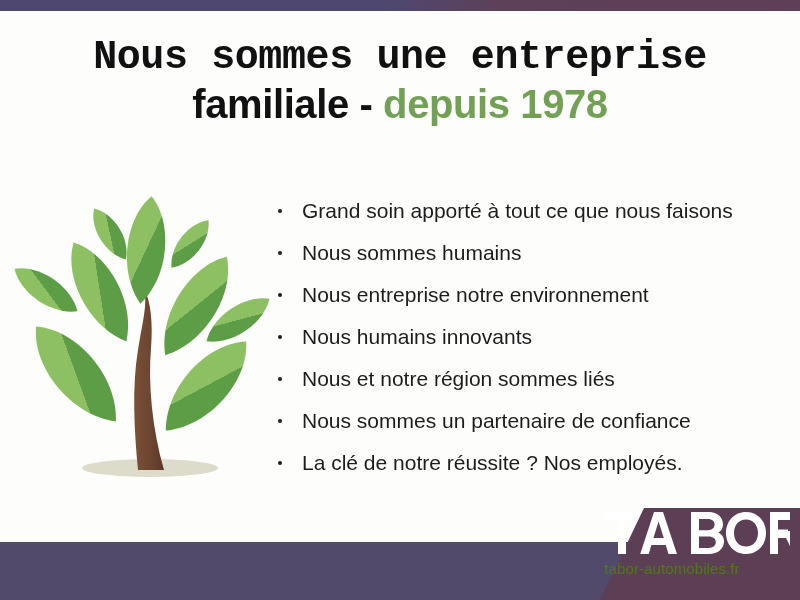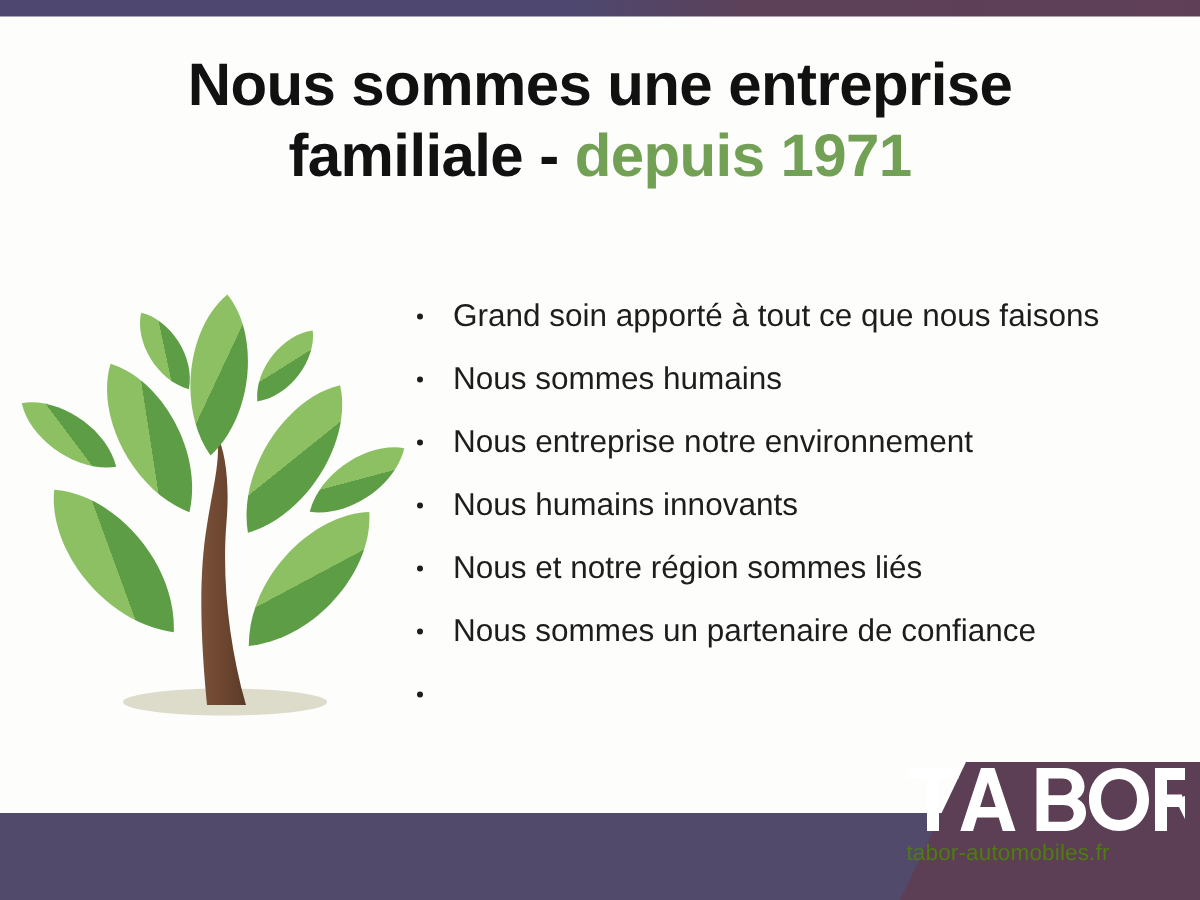--- a/index.html
+++ b/index.html
@@ -32,21 +32,21 @@
     left: 0;
     top: 34px;
     width: 800px;
     text-align: center;
     line-height: 1.18;
     font-weight: bold;
     font-size: 40px;
     letter-spacing: -0.4px;
     color: #111111;
   }
-  #title-line1 { display: block; }
+  #title-line1 { display: block; font-family: Liberation Mono, monospace; }
   #title-line2 { display: block; }
   .accent-green { color: #72a055; }
 
   
   #bullet-list {
     position: absolute;
     left: 276px;
     top: 190px;
     width: 500px;
     margin: 0;
@@ -120,21 +120,21 @@
 </style>
 </head>
 <body>
 
 <div id="slide">
 
   <div id="top-bar"></div>
 
   <div id="title-block">
     <span id="title-line1">Nous sommes une entreprise</span>
-    <span id="title-line2"><span>familiale -  </span><span class="accent-green">depuis 1971</span></span>
+    <span id="title-line2"><span>familiale -  </span><span class="accent-green">depuis 1978</span></span>
   </div>
 
   <svg id="tree-illustration" viewBox="0 0 272 312" aria-hidden="true">
     <defs>
       <linearGradient id="leafGrad" x1="0" y1="0" x2="1" y2="1">
         <stop offset="0%" stop-color="#8cc063"></stop>
         <stop offset="49.9%" stop-color="#8cc063"></stop>
         <stop offset="50%" stop-color="#5c9d46"></stop>
         <stop offset="100%" stop-color="#5c9d46"></stop>
       </linearGradient>
@@ -190,21 +190,21 @@
     </g>
   </svg>
 
   <ul id="bullet-list">
     <li><span class="dot"></span><span>Grand soin apporté à tout ce que nous faisons</span></li>
     <li><span class="dot"></span><span>Nous sommes humains</span></li>
     <li><span class="dot"></span><span>Nous entreprise notre environnement</span></li>
     <li><span class="dot"></span><span>Nous humains innovants</span></li>
     <li><span class="dot"></span><span>Nous et notre région sommes liés</span></li>
     <li><span class="dot"></span><span>Nous sommes un partenaire de confiance</span></li>
-    <li><span class="dot"></span></li>
+    <li><span class="dot"></span><span>La clé de notre réussite ? Nos employés.</span></li>
   </ul>
 
   <div id="bottom-band"></div>
   <div id="logo-panel"></div>
 
   <svg id="logo-wordmark" viewBox="0 0 185 42" aria-hidden="true">
     <g fill="#ffffff">
 
       <path d="M0,0 H34 V7 H21 V42 H13 V7 H0 Z"></path>
 

